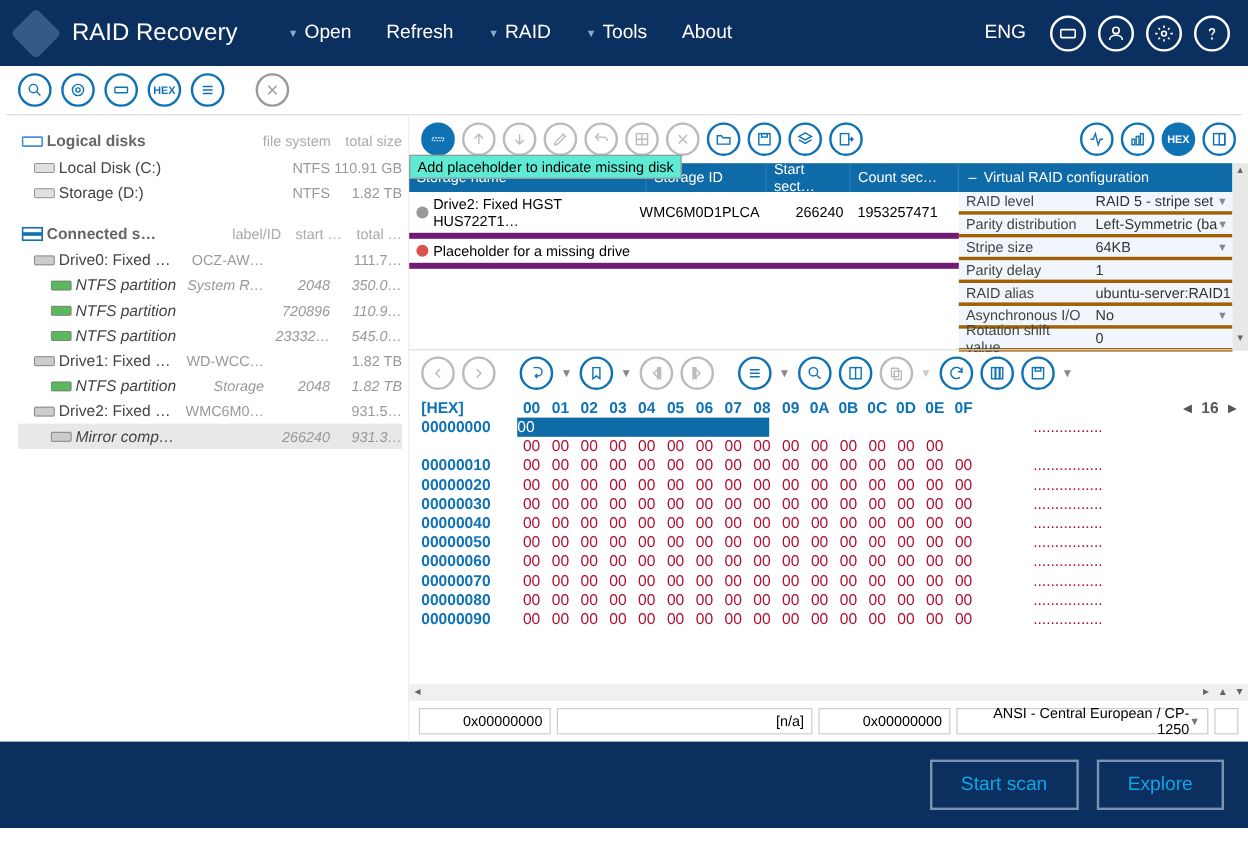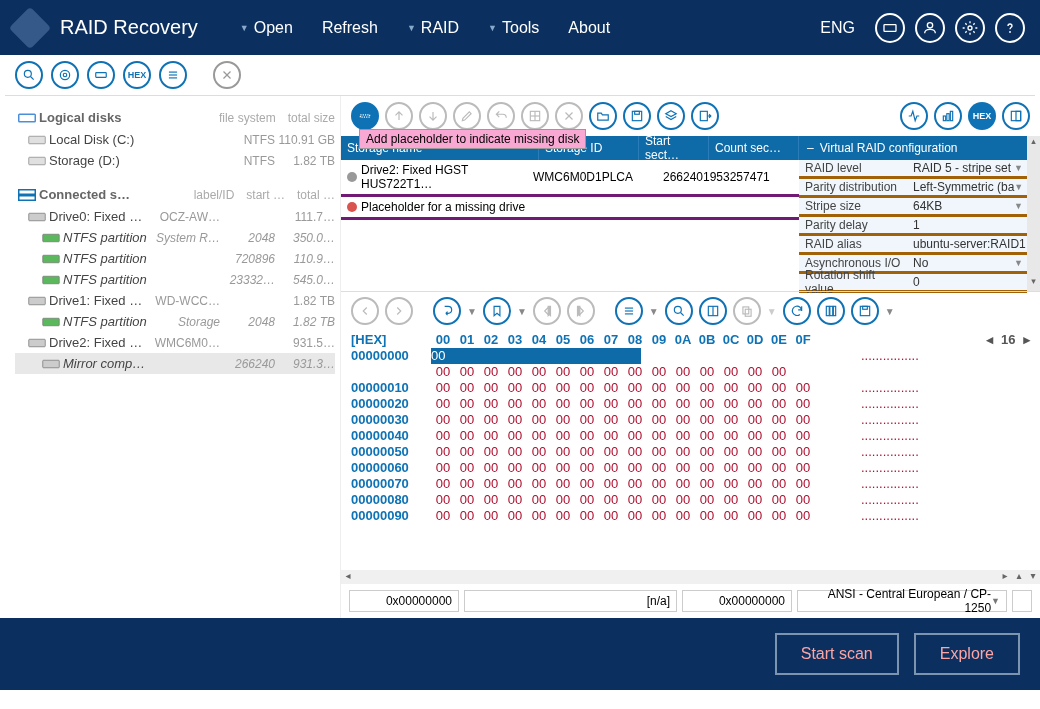--- a/index.html
+++ b/index.html
@@ -49,39 +49,39 @@
 
 
 .right-pane { flex: 1; display: flex; flex-direction: column; border-left: 1px solid #eee; position: relative; }
 .right-toolbar { height: 40px; display: flex; align-items: center; padding: 5px 10px; gap: 6px; }
 .tb-circle { width: 28px; height: 28px; border-radius: 50%; display: flex; align-items: center; justify-content: center; border: 2px solid #0e72b5; color: #0e72b5; cursor: pointer; }
 .tb-circle.filled { background: #0e72b5; color: #fff; border-color: #0e72b5; }
 .tb-circle.hex-filled { background: #0e72b5; color: #fff; font-size: 9px; font-weight: 700; border: none; }
 .tb-circle.disabled { border-color: #bbb; color: #bbb; }
 .tb-circle svg { width: 14px; height: 14px; stroke: currentColor; fill: none; stroke-width: 2; }
 .tb-spacer { flex: 1; }
-.tooltip { position: absolute; top: 33px; left: 18px; background: #f9a8d4; border: 1px solid #999; padding: 2px 6px; font-size: 12px; z-index: 10; }
+.tooltip { position: absolute; top: 33px; left: 0; background: #5eead4; border: 1px solid #999; padding: 2px 6px; font-size: 12px; z-index: 10; }
 
 
 .storage-row-wrap { display: flex; height: 155px; }
 .storage-table { flex: 1; font-size: 12px; position: relative; }
 .st-head { display: flex; background: #0e6ba8; color: #fff; height: 24px; align-items: center; }
 .st-head div { padding: 0 6px; border-right: 1px solid #2a7db8; height: 100%; display: flex; align-items: center; }
 .st-col-name { flex: 1; }
 .st-col-id { width: 100px; }
 .st-col-start { width: 70px; }
 .st-col-count { width: 90px; }
-.st-row { display: flex; align-items: center; padding: 3px 6px; border-bottom: 3px solid #701a75; }
+.st-row { display: flex; align-items: center; padding: 3px 6px; border-bottom: 5px solid #701a75; }
 .bullet { width: 10px; height: 10px; border-radius: 50%; margin-right: 4px; }
 .bullet.grey { background: #999; }
 .bullet.red { background: #d9534f; }
 .st-row .c-name { flex: 1; }
 .st-row .c-id { width: 100px; }
 .st-row .c-start { width: 70px; text-align: right; }
-.st-row .c-count { width: 90px; text-align: left; }
+.st-row .c-count { width: 90px; text-align: center; }
 
 .config-panel { width: 228px; font-size: 12px; }
 .cfg-head { background: #0e6ba8; color: #fff; height: 24px; padding: 0 8px; display: flex; align-items: center; }
 .cfg-head .dash { margin-right: 6px; }
 .cfg-row { display: flex; border-bottom: 3px solid #a16207; background: #f0f6fb; height: 19px; align-items: center; }
 .cfg-row .k { width: 110px; padding: 0 6px; color: #444; }
 .cfg-row .v { flex: 1; padding: 0 4px; color: #333; display: flex; align-items: center; white-space: nowrap; overflow: hidden; }
 .cfg-row .tri { margin-left: auto; color: #888; font-size: 9px; }
 .cfg-scroll { width: 13px; background: #e8e8e8; display: flex; flex-direction: column; }
 .cfg-scroll div { flex: 1; text-align: center; font-size: 9px; color: #666; }
@@ -107,21 +107,21 @@
 .bottom-inputs input, .bottom-inputs .sel { border: 1px solid #ccc; height: 22px; font-size: 12px; padding: 0 6px; text-align: right; }
 .bi1 { width: 110px; }
 .bi2 { flex: 1; }
 .bi3 { width: 110px; }
 .sel { width: 210px; text-align: left; display: flex; align-items: center; }
 .sel .tri { margin-left: auto; font-size: 9px; color: #777; }
 .bi-tiny { width: 20px; }
 
 
 .footer { height: 72px; background: #0b2f5e; display: flex; align-items: center; justify-content: flex-end; padding: 0 20px; gap: 15px; }
-.footer-btn { border: 2px solid #7d94b0; color: #fca5a5; background: transparent; padding: 10px 24px; font-size: 16px; cursor: pointer; }
+.footer-btn { border: 2px solid #7d94b0; color: #0ea5e9; background: transparent; padding: 10px 24px; font-size: 16px; cursor: pointer; }
 .config-wrap { display: flex; }
 </style>
 </head>
 <body>
 
 <div class="menubar">
   <div class="logo-icon"></div>
   <div class="app-title">RAID Recovery</div>
   <div class="menu-items" id="menu-items">
       <div class="menu-item"><span class="dropdown-tri">▼</span>Open</div>

